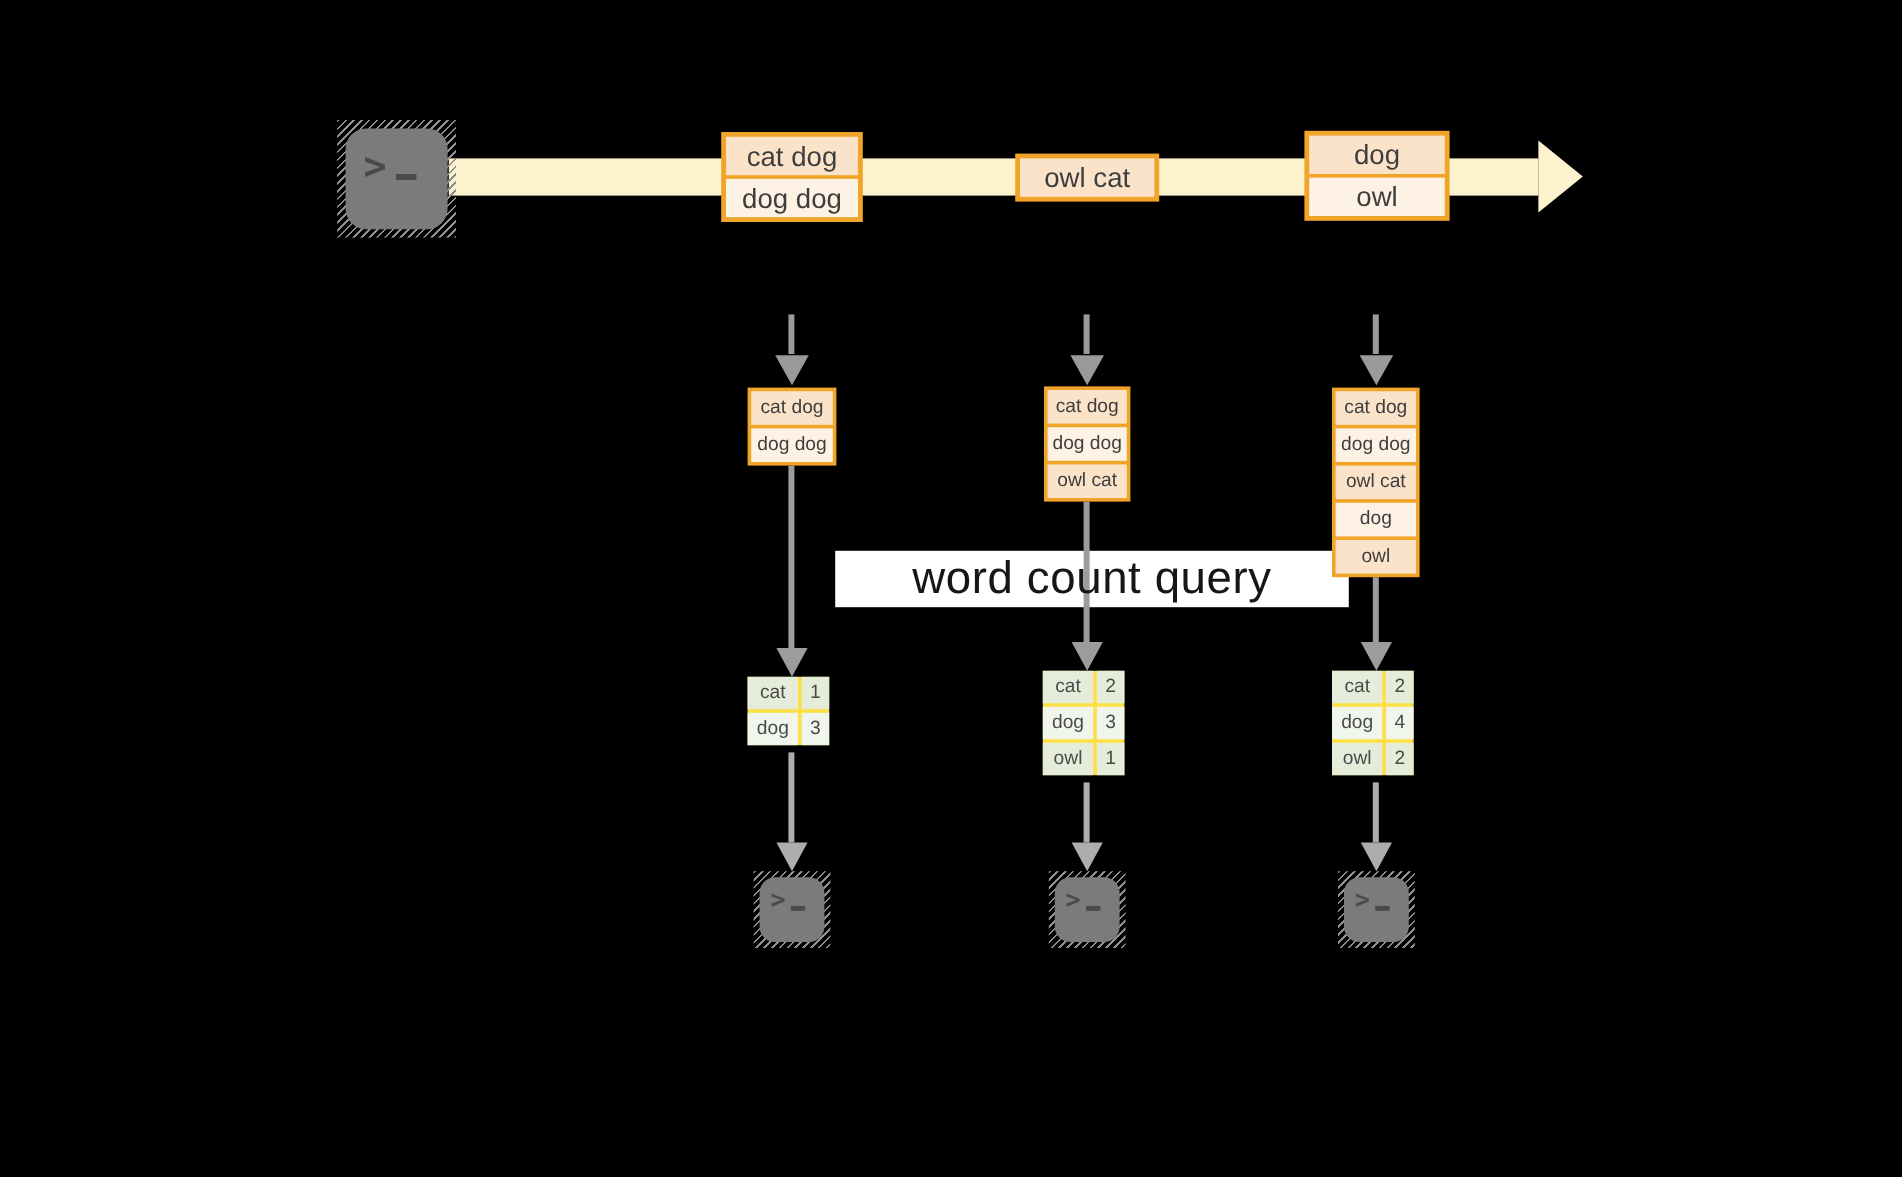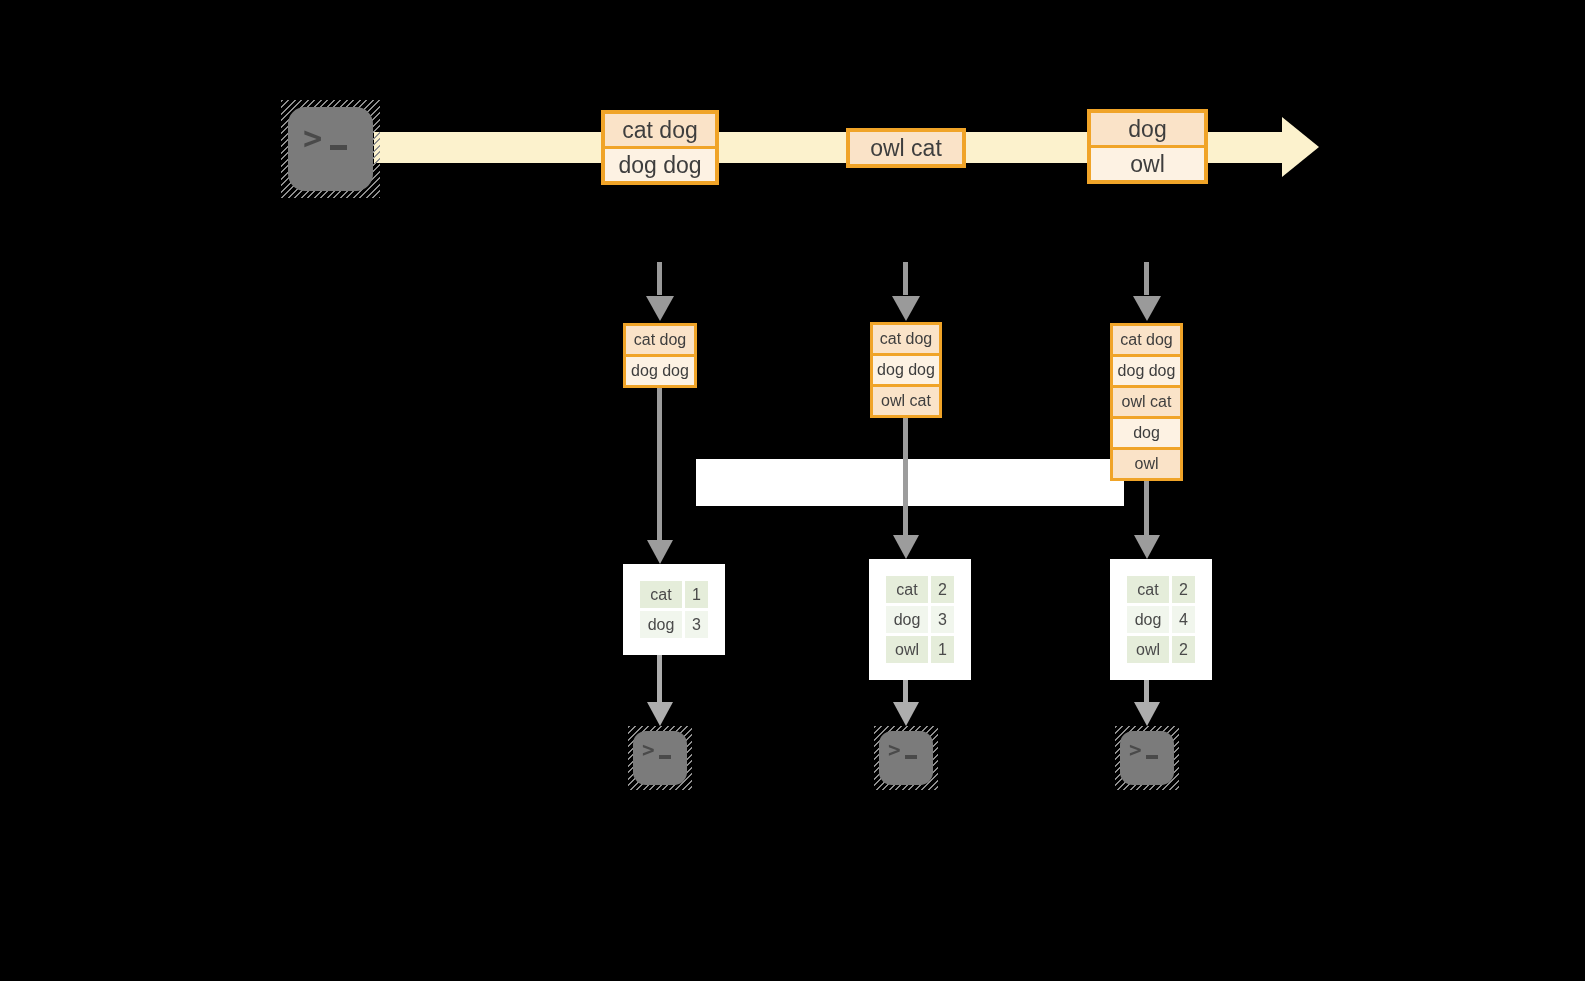--- a/index.html
+++ b/index.html
@@ -38,22 +38,22 @@
   .gray3{background:#adadad;}
   .head3{border-left:13px solid transparent;border-right:13px solid transparent;border-top:24px solid #adadad;}
 
   
   .qband{position:absolute;left:696px;top:459px;width:428px;height:47px;background:#ffffff;z-index:5;}
   .qlabel{position:absolute;left:696px;top:459px;width:428px;height:47px;z-index:7;
           display:flex;align-items:center;justify-content:center;
           font-size:38px;font-weight:300;color:#161616;letter-spacing:0.5px;}
 
   
-  .gtable{position:absolute;background:#ffffff;display:grid;grid-template-columns:42px 23px;
-          gap:3px;padding:17px;box-sizing:border-box;z-index:6;}
+  .gtable{position:absolute;background:#fde047;display:grid;grid-template-columns:42px 23px;
+          gap:3px;padding:0;box-sizing:border-box;z-index:6;}
   .gcell{height:27px;display:flex;align-items:center;justify-content:center;font-size:16px;color:#4a4a4a;}
   .gtable .gcell:nth-child(4n+1),.gtable .gcell:nth-child(4n+2){background:#e5edda;}
   .gtable .gcell:nth-child(4n+3),.gtable .gcell:nth-child(4n){background:#f1f6ed;}
 
   .z6{z-index:6;} .z8{z-index:8;}
 </style>
 </head>
 <body>
 
 <div id="stage">
@@ -98,20 +98,21 @@
   </div>
   <div class="obox small z8" style="left:1110px;top:323px;width:73px;">
     <div class="orow">cat dog</div>
     <div class="orow">dog dog</div>
     <div class="orow">owl cat</div>
     <div class="orow">dog</div>
     <div class="orow">owl</div>
   </div>
 
   <div class="qband"></div>
+  <div class="qlabel">word count query</div>
 
   <div class="vline gray2 z6" style="left:657px;top:388px;height:152px;"></div>
   <div class="ahead head2 z6" style="left:647px;top:540px;"></div>
   <div class="vline gray2 z6" style="left:903px;top:418px;height:117px;"></div>
   <div class="ahead head2 z6" style="left:893px;top:535px;"></div>
   <div class="vline gray2 z6" style="left:1144px;top:481px;height:54px;"></div>
   <div class="ahead head2 z6" style="left:1134px;top:535px;"></div>
 
   <div class="gtable" style="left:623px;top:564px;">
     <div class="gcell">cat</div>

